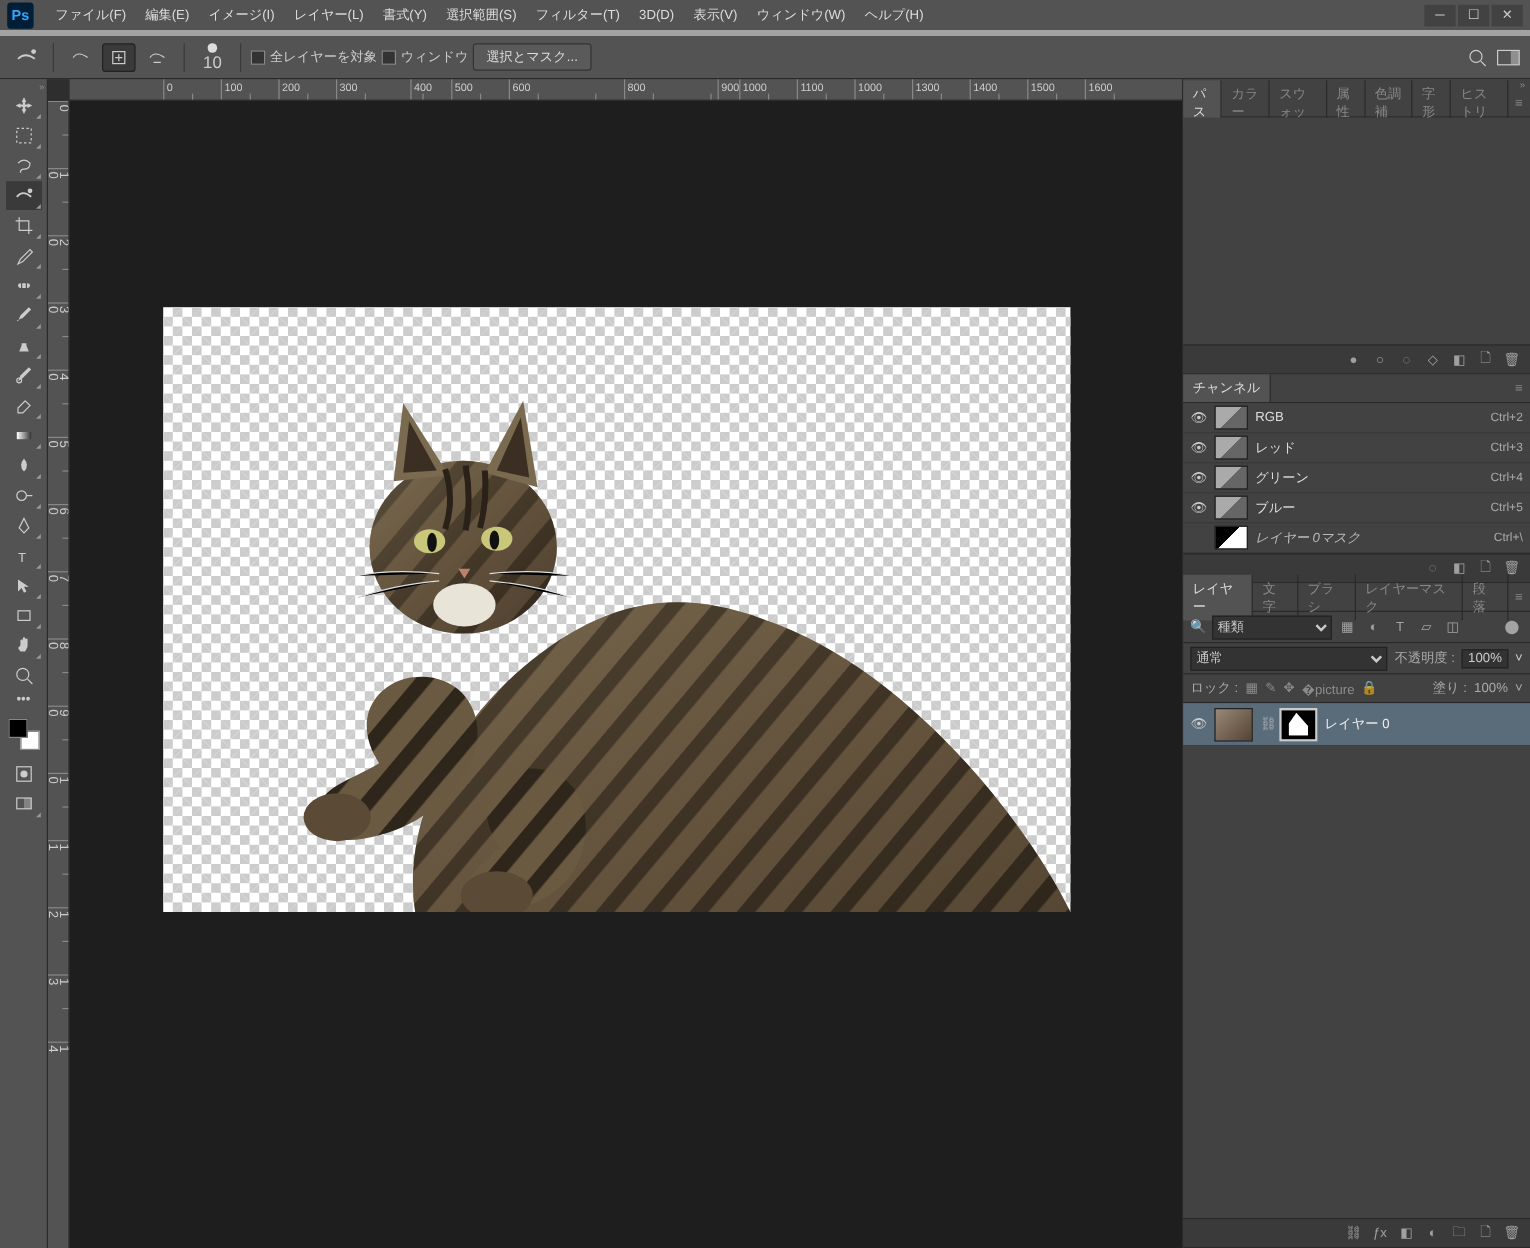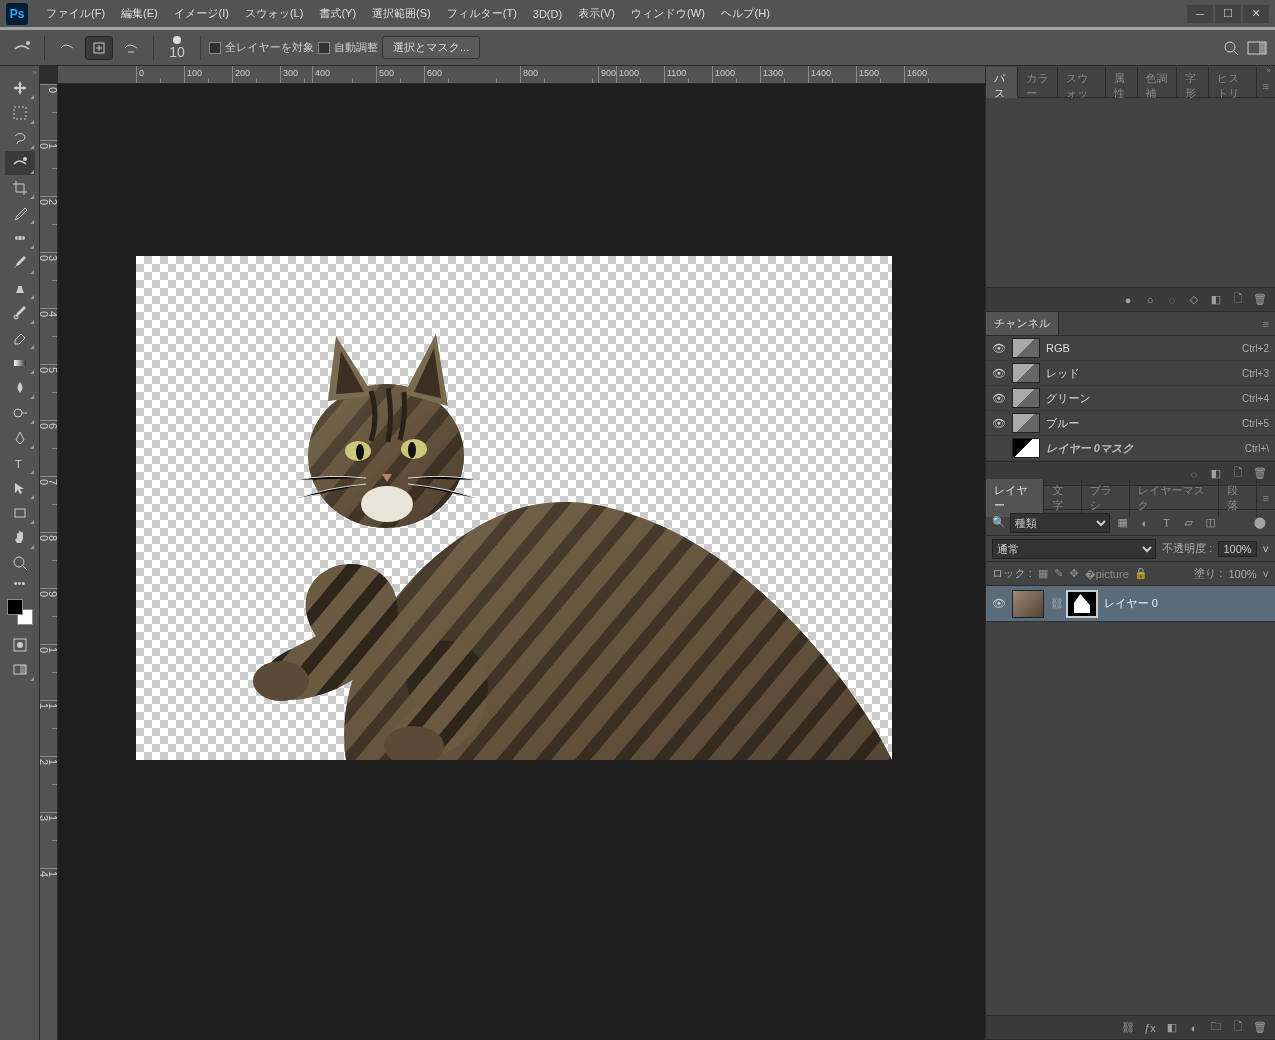--- a/index.html
+++ b/index.html
@@ -1,20 +1,20 @@
 <!DOCTYPE html>
 <html><head>
 <meta charset="utf-8">
 <style>
 * { margin:0; padding:0; box-sizing:border-box; font-family:"Meiryo UI","MS PGothic",sans-serif; font-size:11px; user-select:none; }
 body { background:#535353; color:#ccc; width:1275px; height:1040px; overflow:hidden; position:relative; }
 svg { display:block; }
 
 
-.menubar { height:30px; background:#535353; display:flex; align-items:center; padding:0 6px; border-bottom:3px solid #a3a3a3; }
+.menubar { height:30px; background:#535353; display:flex; align-items:center; padding:0 6px; border-bottom:5px solid #a3a3a3; }
 .ps-logo { width:22px; height:22px; background:#001e36; color:#31a8ff; font-weight:bold; display:flex; align-items:center; justify-content:center; border-radius:3px; margin-right:10px; font-size:12px; }
 .menubar .mi { padding:4px 8px; color:#ddd; cursor:default; }
 .win-controls { margin-left:auto; display:flex; gap:2px; }
 .win-btn { width:26px; height:18px; background:#424242; display:flex; align-items:center; justify-content:center; color:#ccc; }
 
 
 .optbar { height:36px; background:#535353; display:flex; align-items:center; padding:0 8px; gap:4px; border-bottom:1px solid #2a2a2a; }
 .opt-icon { width:28px; height:24px; display:flex; align-items:center; justify-content:center; border:1px solid transparent; border-radius:3px; }
 .opt-icon.sel { background:#3a3a3a; border-color:#222; }
 .opt-brush { width:30px; height:24px; display:flex; flex-direction:column; align-items:center; justify-content:center; }
@@ -72,21 +72,21 @@
 .p-body { background:#424242; }
 .p-foot { height:24px; background:#3a3a3a; display:flex; align-items:center; justify-content:flex-end; gap:8px; padding:0 8px; border-top:1px solid #2a2a2a; }
 .p-foot .ico { width:14px; height:14px; display:flex; align-items:center; justify-content:center; opacity:.7; }
 
 
 .ch-row { height:25px; display:flex; align-items:center; padding:0 6px; gap:6px; border-bottom:1px solid #3a3a3a; }
 .eye { width:14px; }
 .ch-thumb { width:28px; height:20px; background:linear-gradient(135deg,#aaa 50%,#666 50%); border:1px solid #222; }
 .ch-thumb.mask { background:linear-gradient(135deg,#000 45%,#fff 45%); }
 .ch-name { flex:1; color:#ddd; }
-.ch-name.it { font-style:italic; color:#bbb;font-weight:bold; }
+.ch-name.it { font-style:italic; color:#bbb; }
 .ch-key { color:#aaa; font-size:10px; }
 
 
 .ly-filter { height:26px; display:flex; align-items:center; padding:0 6px; gap:4px; border-bottom:1px solid #2a2a2a; }
 .ly-filter select { background:#333; color:#ccc; border:1px solid #222; height:20px; font-size:11px; flex:0 0 100px; }
 .ly-filter .fico { width:18px; height:18px; display:flex; align-items:center; justify-content:center; opacity:.7; }
 .ly-blend { height:26px; display:flex; align-items:center; padding:0 6px; gap:6px; border-bottom:1px solid #2a2a2a; }
 .ly-blend select { background:#333; color:#ccc; border:1px solid #222; height:20px; flex:1; font-size:11px; }
 .ly-blend .lbl { color:#aaa; }
 .ly-blend .val { background:#333; border:1px solid #222; padding:1px 4px; min-width:38px; text-align:right; }
@@ -102,21 +102,21 @@
 
 </style>
 </head>
 <body>
 
 <div class="menubar">
   <div class="ps-logo">Ps</div>
   <div class="mi">ファイル(F)</div>
   <div class="mi">編集(E)</div>
   <div class="mi">イメージ(I)</div>
-  <div class="mi">スウォッ(L)</div>
+  <div class="mi">レイヤー(L)</div>
   <div class="mi">書式(Y)</div>
   <div class="mi">選択範囲(S)</div>
   <div class="mi">フィルター(T)</div>
   <div class="mi">3D(D)</div>
   <div class="mi">表示(V)</div>
   <div class="mi">ウィンドウ(W)</div>
   <div class="mi">ヘルプ(H)</div>
   <div class="win-controls">
     <div class="win-btn">─</div>
     <div class="win-btn">☐</div>
@@ -154,21 +154,21 @@
     <div class="dot"></div>
     <div class="num">10</div>
   </div>
   <div class="opt-sep"></div>
   <label class="opt-chk">
       <span class="box"></span>
       <span>全レイヤーを対象</span>
     </label>
   <label class="opt-chk">
       <span class="box"></span>
-      <span>自動調整</span>
+      <span>ウィンドウ</span>
     </label>
   <div class="opt-btn">選択とマスク...</div>
   <div class="right">
     <div>
         <svg width="16" height="16">
           <circle cx="7" cy="7" r="5" stroke="#ccc" fill="none"></circle>
           <path d="M11 11l4 4" stroke="#ccc"></path>
         </svg>
       </div>
     <div>
@@ -338,21 +338,21 @@
     <div class="tool-flyout" style="position:absolute;left:2px;top:0;">«</div>
     <div class="ruler-h" id="rulerH">
         <div class="tick" style="left: 78px;">0</div>
         <div class="tick" style="left: 102px; height: 6px; top: 12px;"></div>
         <div class="tick" style="left: 126px;">100</div>
         <div class="tick" style="left: 150px; height: 6px; top: 12px;"></div>
         <div class="tick" style="left: 174px;">200</div>
         <div class="tick" style="left: 198px; height: 6px; top: 12px;"></div>
         <div class="tick" style="left: 222px;">300</div>
         <div class="tick" style="left: 246px; height: 6px; top: 12px;"></div>
-        <div class="tick" style="left: 254px;">400</div>
+        <div class="tick" style="left: 284px;">400</div>
         <div class="tick" style="left: 294px; height: 6px; top: 12px;"></div>
         <div class="tick" style="left: 318px;">500</div>
         <div class="tick" style="left: 342px; height: 6px; top: 12px;"></div>
         <div class="tick" style="left: 366px;">600</div>
         <div class="tick" style="left: 390px; height: 6px; top: 12px;"></div>
         <div class="tick" style="left: 414px; margin-top: 20px;">700</div>
         <div class="tick" style="left: 438px; height: 6px; top: 12px;"></div>
         <div class="tick" style="left: 462px;">800</div>
         <div class="tick" style="left: 486px; height: 6px; top: 12px;"></div>
         <div class="tick" style="left: 540px;">900</div>

